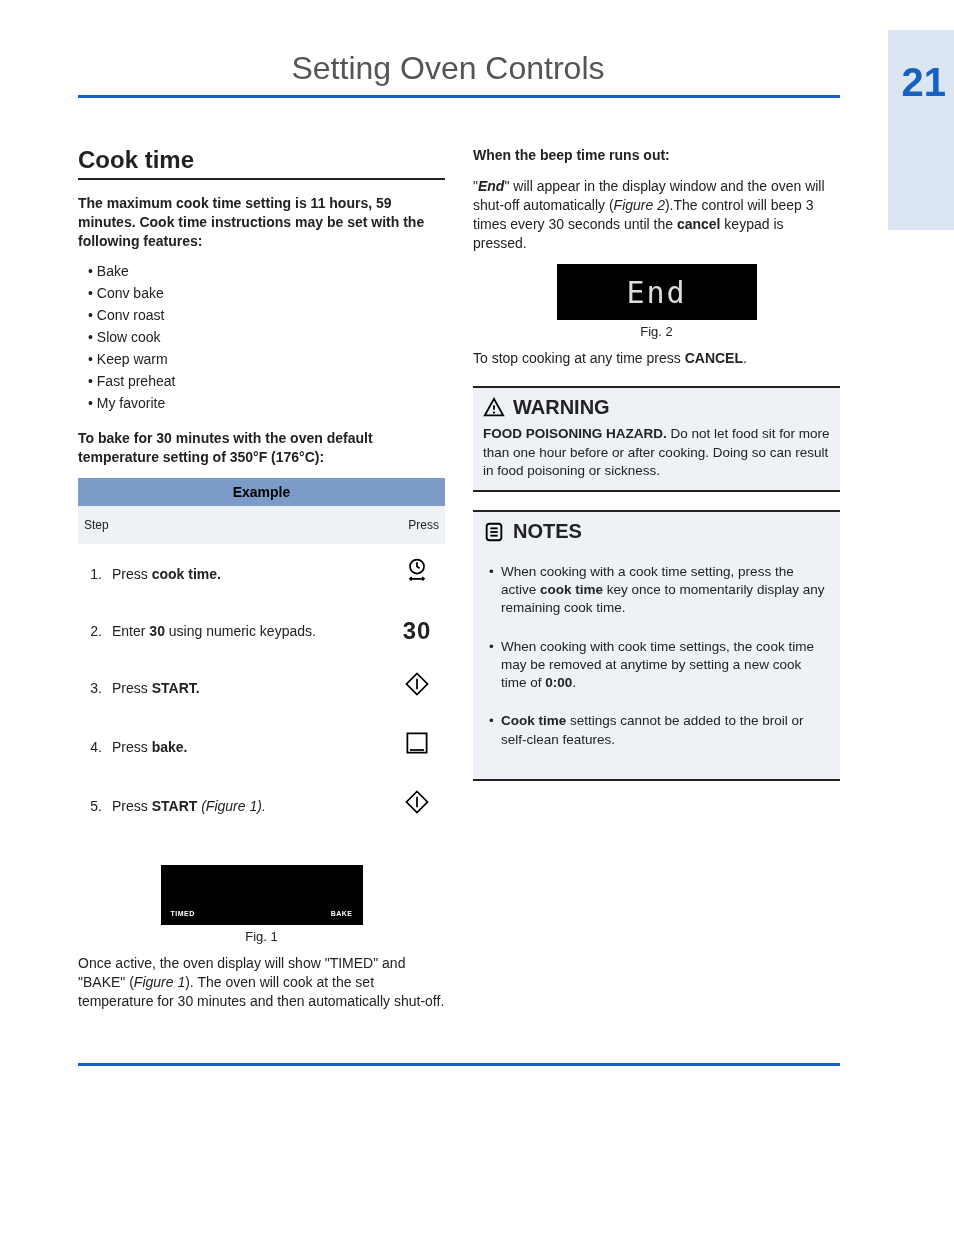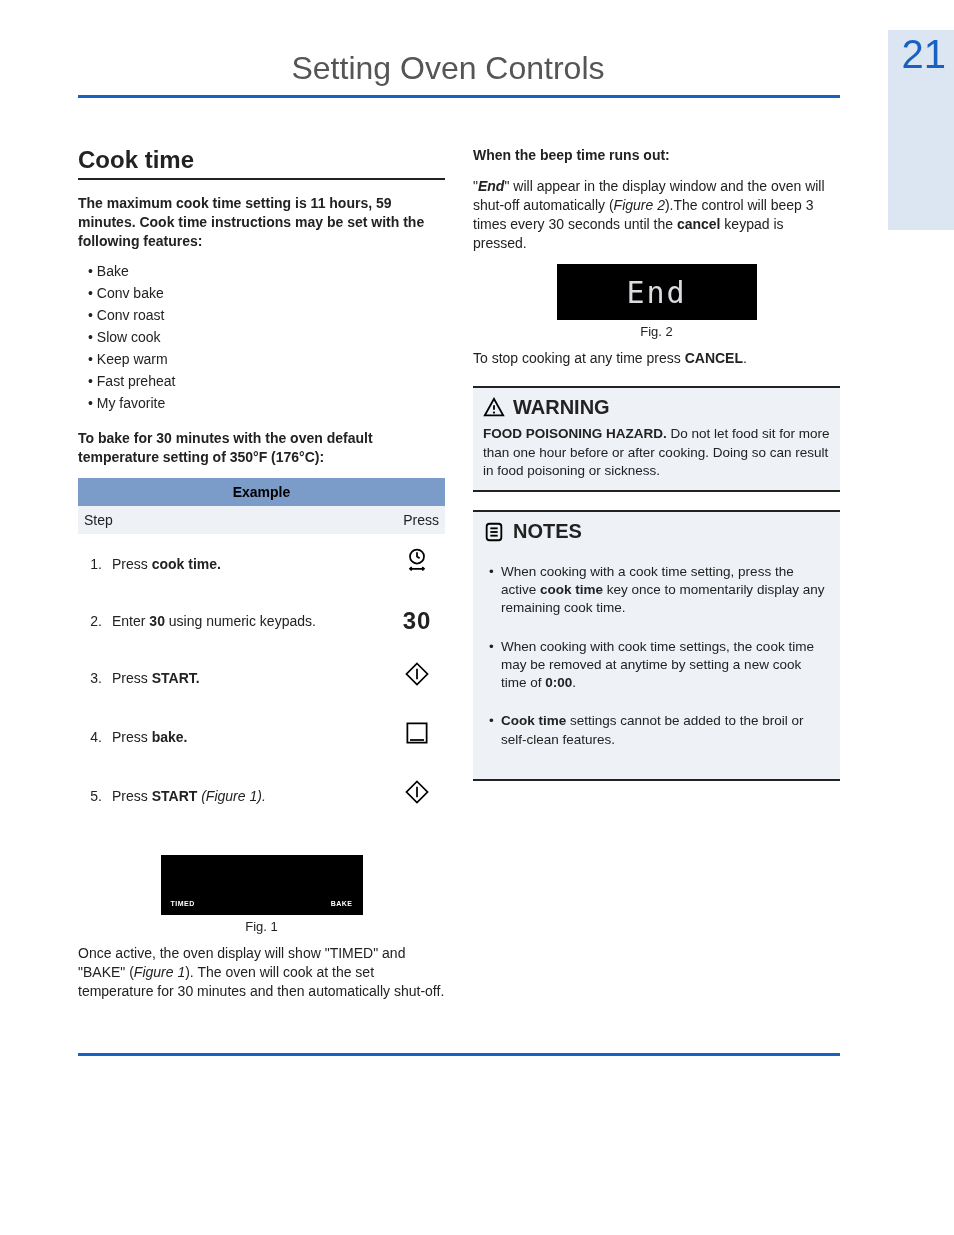--- a/index.html
+++ b/index.html
@@ -21,23 +21,23 @@
     position: absolute;
     right: 0;
     top: 30px;
     width: 66px;
     height: 200px;
     background: #dce5f2;
   }
   .page-number {
     position: absolute;
     right: 8px;
-    top: 32px;
+    top: 60px;
     font-size: 40px;
-    font-weight: normal;
+    font-weight: bold;
     color: #1761c2;
     font-family: Arial, sans-serif;
   }
   .header-title {
     font-size: 32px;
     color: #555;
     font-weight: normal;
     text-align: center;
     padding-right: 88px;
     padding-top: 10px;
@@ -86,22 +86,21 @@
     text-align: center;
     padding: 6px;
   }
   table.example td {
     padding: 12px 6px;
     vertical-align: middle;
     font-size: 14px;
   }
   table.example tr.subhead td {
     background: #eef1f6;
-    padding: 6px;
-    font-size: 14px;
+    font-size: 12px;
   }
   table.example td.num { width: 28px; text-align: right; padding-right: 4px;}
   table.example td.icon { width: 56px; text-align: center; font-size: 26px; }
   .icon-30 { font-weight: bold; font-family: Arial; font-size: 24px; letter-spacing: 1px;}
   .display-box {
     width: 202px;
     height: 60px;
     background: #000;
     color: #fff;
     margin: 30px auto 4px auto;

